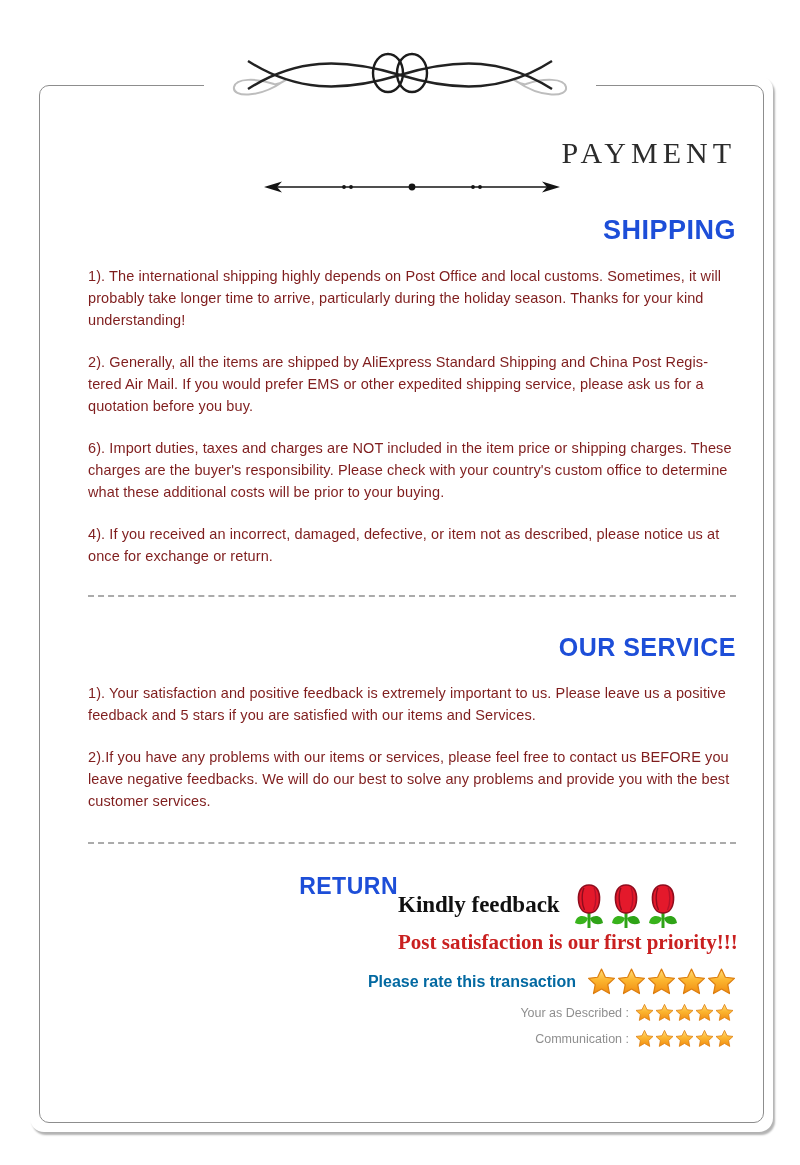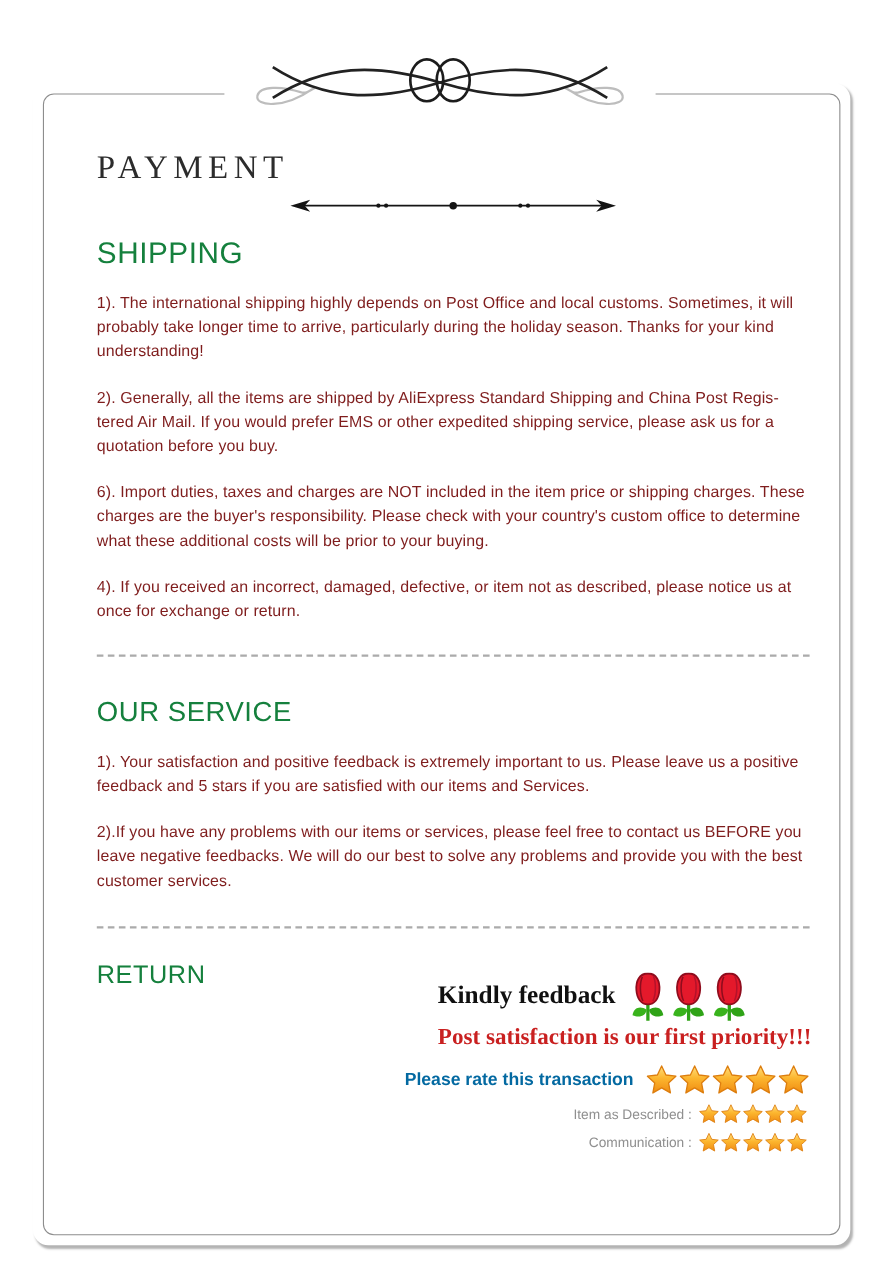--- a/index.html
+++ b/index.html
@@ -8,25 +8,25 @@
   
   .frame-outer{position:absolute;left:30px;top:76px;right:27px;bottom:33px;
 ic       border:3px solid #262626;border-radius:14px;
         box-shadow:2px 3px 2px rgba(0,0,0,0.30);}
   .frame-inner{position:absolute;left:39px;top:85px;right:36px;bottom:42px;
         border:1px solid #8d8d8d;border-radius:10px;}
   .ornament{position:absolute;top:47px;left:50%;transform:translateX(-50%);
         background:#fff;padding:0 16px;line-height:0;}
   
   .content{position:absolute;left:88px;top:138px;width:648px;}
-  .payment-title{margin:0;text-align:left;font-family:"Liberation Serif",serif;
+  .payment-title{margin:0;text-align:right;font-family:"Liberation Serif",serif;
         font-weight:400;font-size:30px;letter-spacing:5px;color:#2c2c2c;line-height:30px;}
   .arrow-divider{display:block;margin:8px auto 0;}
-  h2{font-size:27px;font-weight:400;color:#15803d;letter-spacing:0.5px;
-        margin:18px 0 0;line-height:29px;}
+  h2{font-size:27px;font-weight:700;color:#1d4ed8;letter-spacing:0.5px;
+        margin:18px 0 0;line-height:29px;text-align:right;}
   h2.service-heading{font-size:25px;margin-top:36px;}
   h2.return-heading{font-size:23px;margin:0;}
   .para{font-size:14.5px;line-height:22px;margin:20px 0 0;color:#7f1d1d;letter-spacing:0.1px;}
   .dashed{border:none;border-top:2px dashed #ababab;margin:28px 0 0;height:0;}
   .dashed.second{margin-top:30px;}
   
   .bottom{display:flex;margin-top:28px;}
   .return-col{width:310px;flex-shrink:0;}
   .return-text{font-size:15.5px;line-height:24px;color:#2e2e2e;margin-top:16px;}
   .feedback-col{width:338px;margin-left:0;margin-top:12px;}
@@ -151,21 +151,21 @@
               <svg viewBox="0 0 24 24">
                 <use href="#star"></use>
               </svg>
               <svg viewBox="0 0 24 24">
                 <use href="#star"></use>
               </svg>
             </span>
         </div>
 
         <div class="rating-row">
-          <span class="rating-label">Item as Described :</span>
+          <span class="rating-label">Your as Described :</span>
           <span class="small-stars">
               <svg viewBox="0 0 24 24">
                 <use href="#star"></use>
               </svg>
               <svg viewBox="0 0 24 24">
                 <use href="#star"></use>
               </svg>
               <svg viewBox="0 0 24 24">
                 <use href="#star"></use>
               </svg>

